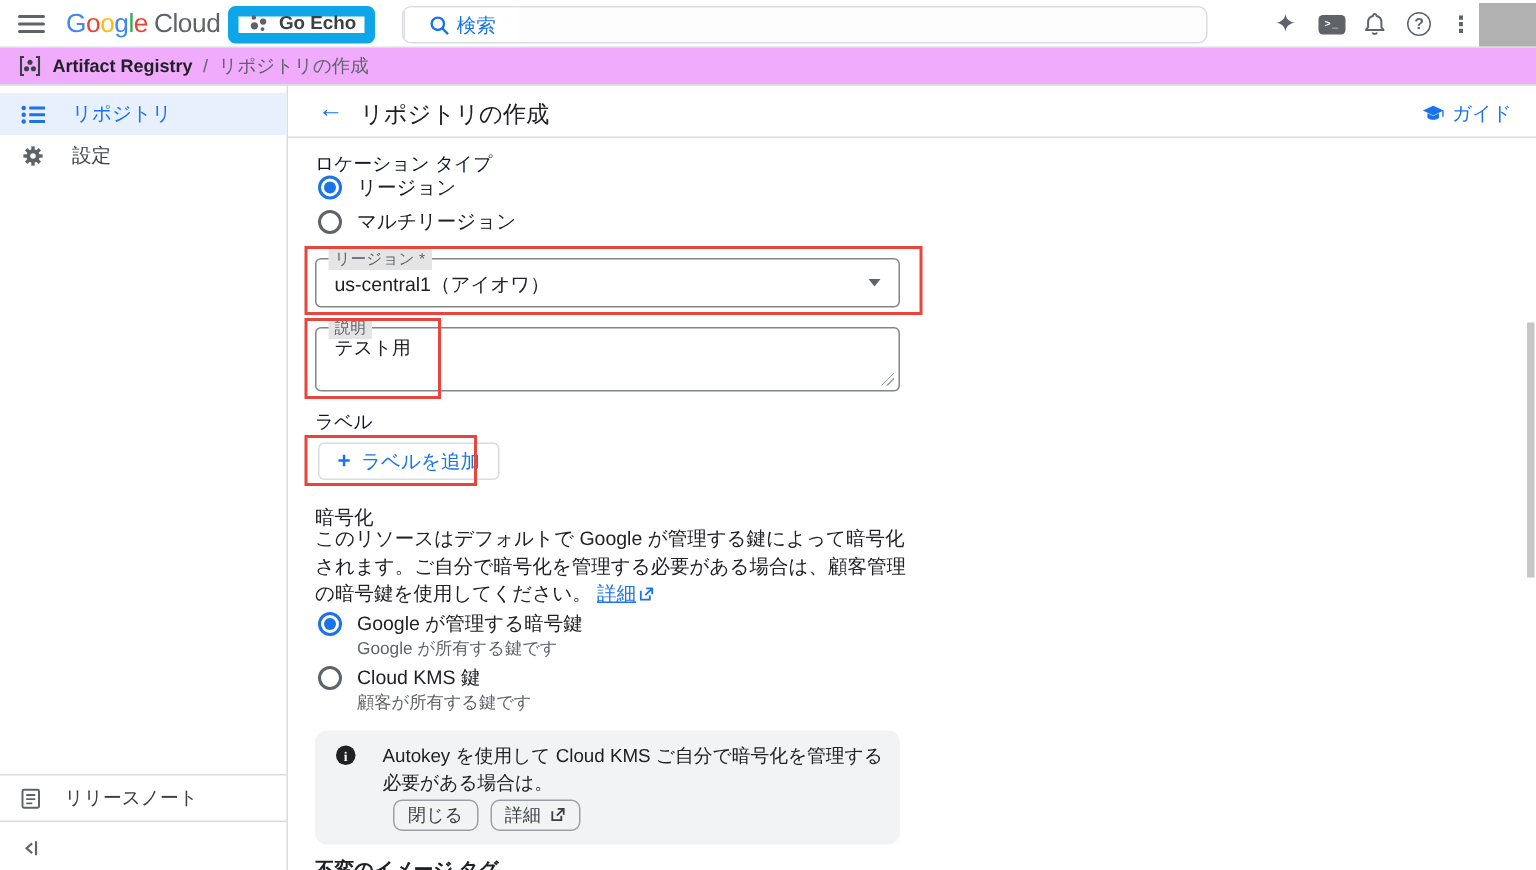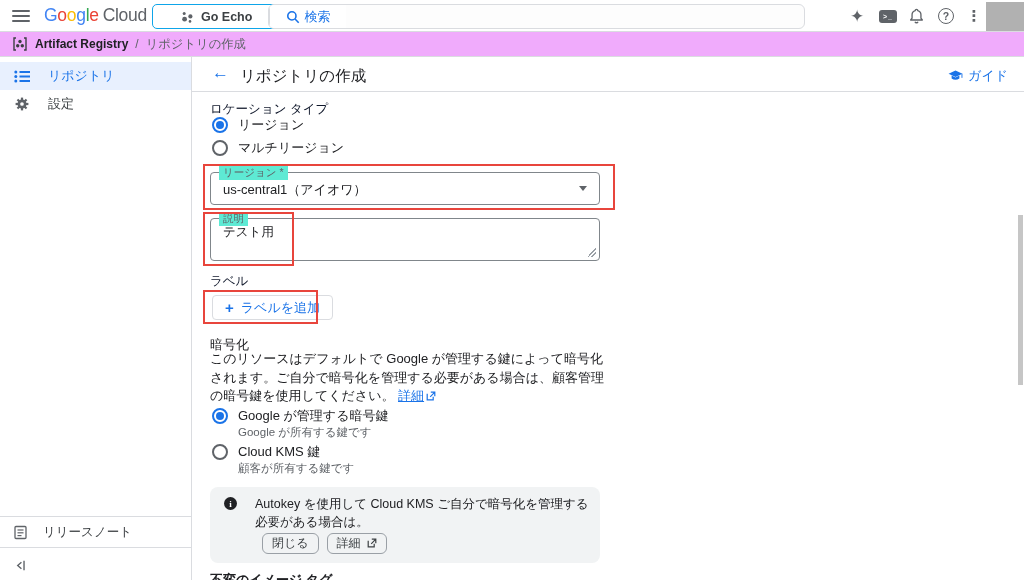--- a/index.html
+++ b/index.html
@@ -8,21 +8,21 @@
   #app { position:relative; width:1024px; height:580px; overflow:hidden; background:#fff; }
 
   
   .topbar { position:absolute; left:0; top:0; width:1024px; height:32px; background:#fff; border-bottom:1px solid #dadce0; z-index:30; }
   .hamburger { position:absolute; left:12px; top:10px; width:18px; height:12px; display:flex; flex-direction:column; justify-content:space-between; cursor:pointer; }
   .hamburger span { display:block; height:2px; background:#5f6368; border-radius:1px; }
   .logo { position:absolute; left:44px; top:5px; font-size:17.5px; letter-spacing:-0.3px; white-space:nowrap; }
   .logo .lg { font-weight:500; }
   .c-blue{color:#4285f4} .c-red{color:#ea4335} .c-yellow{color:#fbbc04} .c-green{color:#34a853}
   .logo .cloud { color:#5f6368; margin-left:4px; font-weight:400; }
-  .project-btn { position:absolute; left:152px; top:4px; height:25px; display:flex; align-items:center; gap:7px; padding:0 27px; border:1px solid #0ea5e9; border-radius:5px; background:#fff; font-size:12.5px; color:#3c4043; font-weight:bold; cursor:pointer; }
+  .project-btn { position:absolute; left:152px; top:4px; height:25px; display:flex; align-items:flex-end; gap:7px; padding:0 6px; border:7px solid #0ea5e9; border-radius:5px; background:#fff; font-size:12.5px; color:#3c4043; font-weight:bold; cursor:pointer; }
   .searchbar { position:absolute; left:268px; top:4px; width:537px; height:25px; border:1px solid #dadce0; border-radius:6px; background:#fdfdfd; display:flex; align-items:stretch; overflow:hidden; }
   .searchbar input { flex:1; border:none; outline:none; background:transparent; padding:0 13px; font-size:12.3px; color:#202124; font-family:inherit; }
   .searchbar input::placeholder { color:#80868b; }
   .search-go { width:77px; border-left:1px solid #dadce0; display:flex; align-items:center; justify-content:center; gap:5px; color:#1a73e8; font-size:13px; cursor:pointer; background:#fff; }
   .tb-icon { position:absolute; top:0; height:32px; display:flex; align-items:center; justify-content:center; color:#5f6368; cursor:pointer; }
   .sparkle { left:846px; width:22px; font-size:17px; }
   .shell-box { left:877px; width:22px; }
   .shell-box .sq { width:18px; height:13px; background:#5f6368; border-radius:3px; color:#fff; font-size:7px; font-weight:bold; display:flex; align-items:center; justify-content:center; letter-spacing:1px; }
   .bell { left:905px; width:22px; }
   .help { left:934px; width:24px; }
@@ -61,21 +61,21 @@
   .radio-row { position:absolute; display:flex; align-items:center; cursor:pointer; }
   .radio { width:16px; height:16px; border-radius:50%; border:2px solid #5f6368; flex:none; position:relative; background:#fff; }
   .radio.checked { border-color:#1a73e8; }
   .radio.checked::after { content:""; position:absolute; left:2px; top:2px; width:8px; height:8px; border-radius:50%; background:#1a73e8; }
   .radio-lbl { margin-left:10px; font-size:13px; color:#202124; }
   .radio-sub { position:absolute; font-size:11.5px; color:#5f6368; }
 
   .red-box { position:absolute; border:2px solid #e8453c; pointer-events:none; z-index:10; }
 
   .field { position:absolute; border:1px solid #80868b; border-radius:4px; background:#fff; }
-  .float-lbl { position:absolute; top:-7px; left:8px; background:#5eead4; padding:0 4px; font-size:10.5px; color:#5f6368; white-space:nowrap;text-align:center; }
+  .float-lbl { position:absolute; top:-7px; left:8px; background:#e5e5e5; padding:0 4px; font-size:10.5px; color:#5f6368; white-space:nowrap;text-align:center; }
   .select-value { position:absolute; left:12px; top:8px; font-size:13px; color:#202124; }
   .caret { position:absolute; right:12px; top:13px; width:0; height:0; border-left:4.5px solid transparent; border-right:4.5px solid transparent; border-top:5.5px solid #5f6368; }
   .desc-text { position:absolute; left:12px; top:5px; font-size:12.5px; color:#202124; }
   .resize-grip { position:absolute; right:3px; bottom:3px; width:9px; height:9px; cursor:nwse-resize;
     background:linear-gradient(135deg, transparent 0 50%, #9aa0a6 50% 57%, transparent 57% 71%, #9aa0a6 71% 78%, transparent 78%); }
 
   .add-label-btn { position:absolute; height:25px; display:flex; align-items:center; gap:7px; padding:0 12px; border:1px solid #dadce0; border-radius:4px; background:#fff; color:#1a73e8; font-size:13px; cursor:pointer; }
   .plus { font-size:15px; font-weight:bold; line-height:1; }
 
   .section-h { position:absolute; font-size:13px; color:#202124; }

